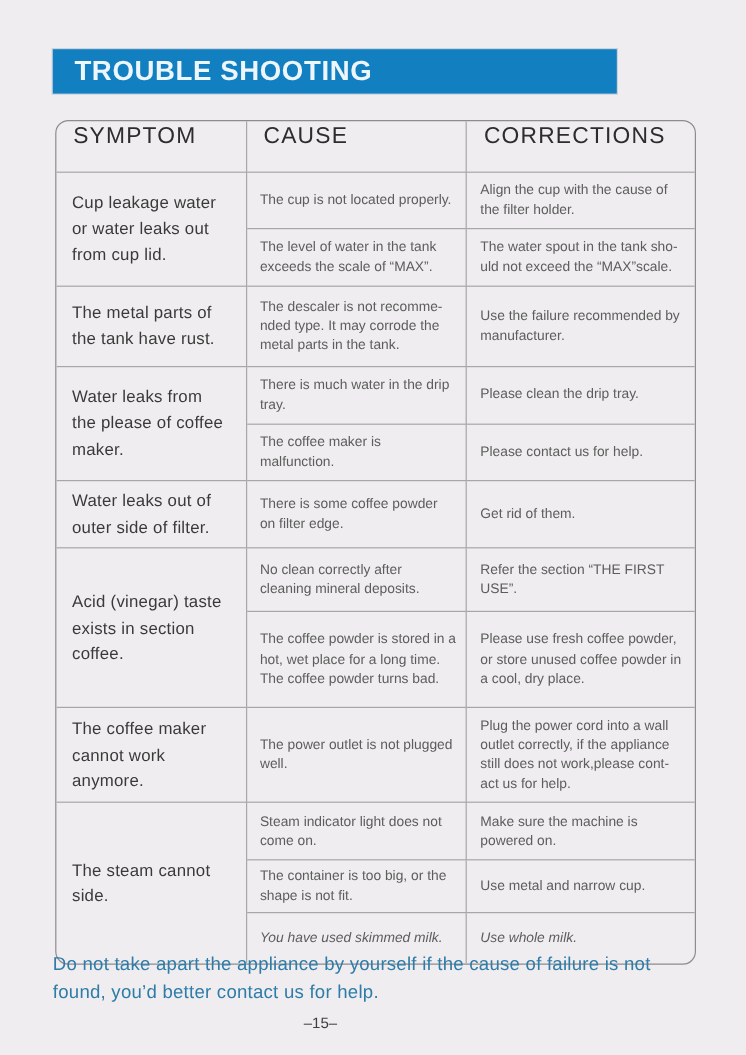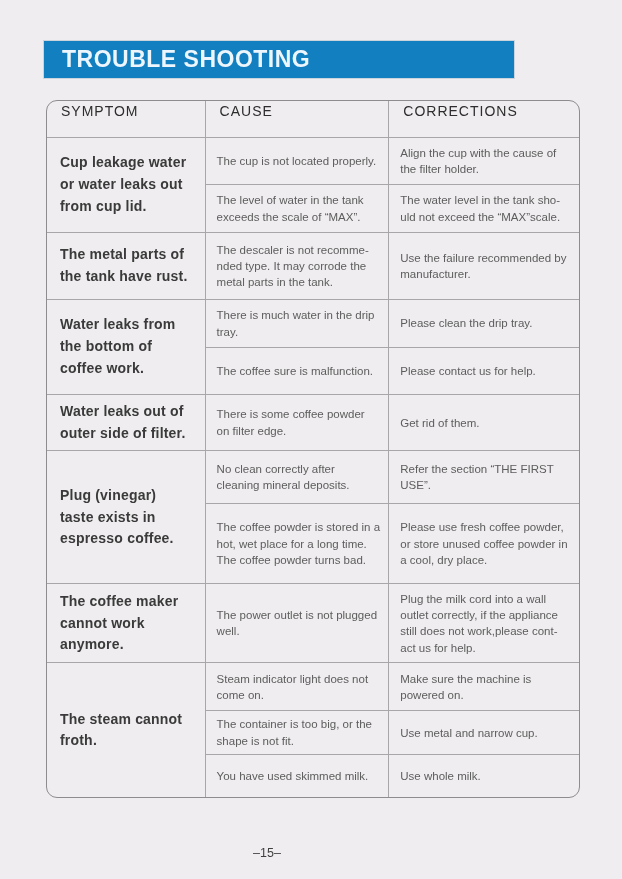--- a/index.html
+++ b/index.html
@@ -49,29 +49,29 @@
   col.c3{width:189px;}
   th,td{
     box-sizing:border-box;
     vertical-align:middle;
     text-align:left;
     border-bottom:1px solid var(--table-border);
     background:transparent;
   }
   th{
     height:33px;
-    font-size:14px;font-weight:normal;letter-spacing:1px;
+    font-size:19px;font-weight:normal;letter-spacing:1px;
     color:var(--header-text);
     padding:2px 8px 18px 14px;
   }
   th.b-r, td.b-r{border-right:1px solid var(--table-border);}
   td.sym{
     font-size:14px;line-height:1.55;
     color:var(--symptom-text);
-    font-weight:700;
+    font-weight:400;
     padding:6px 13px 6px 13px;
     letter-spacing:0.2px;
   }
   td.cause,td.corr{
     font-size:11.5px;line-height:1.42;
     color:var(--body-text);
     padding:5px 8px 5px 11px;
   }
   td.no-bb{border-bottom:none;}
   .footer-note{
@@ -111,74 +111,75 @@
       </thead>
       <tbody>
 
         <tr style="height:47px;">
           <td class="sym b-r" rowspan="2">Cup leakage water or water leaks out from cup lid.</td>
           <td class="cause b-r">The cup is not located properly.</td>
           <td class="corr">Align the cup with the cause of the filter holder.</td>
         </tr>
         <tr style="height:48px;">
           <td class="cause b-r">The level of water in the tank exceeds the scale of “MAX”.</td>
-          <td class="corr">The water level in the tank sho-uld not exceed the “MAX”scale.</td>
+          <td class="corr">The water spout in the tank sho-uld not exceed the “MAX”scale.</td>
         </tr>
 
         <tr style="height:67px;">
           <td class="sym b-r">The metal parts of the tank have rust.</td>
           <td class="cause b-r">The descaler is not recomme-nded type. It may corrode the metal parts in the tank.</td>
           <td class="corr">Use the failure recommended by manufacturer.</td>
         </tr>
 
         <tr style="height:48px;">
-          <td class="sym b-r" rowspan="2">Water leaks from the bottom of coffee work.</td>
+          <td class="sym b-r" rowspan="2">Water leaks from the please of coffee maker.</td>
           <td class="cause b-r">There is much water in the drip tray.</td>
           <td class="corr">Please clean the drip tray.</td>
         </tr>
         <tr style="height:47px;">
-          <td class="cause b-r">The coffee sure is malfunction.</td>
+          <td class="cause b-r">The coffee maker is malfunction.</td>
           <td class="corr">Please contact us for help.</td>
         </tr>
 
         <tr style="height:50px;">
           <td class="sym b-r">Water leaks out of outer side of filter.</td>
           <td class="cause b-r">There is some coffee powder on filter edge.</td>
           <td class="corr">Get rid of them.</td>
         </tr>
 
         <tr style="height:53px;">
-          <td class="sym b-r" rowspan="2">Plug (vinegar) taste exists in espresso coffee.</td>
+          <td class="sym b-r" rowspan="2">Acid (vinegar) taste exists in section coffee.</td>
           <td class="cause b-r">No clean correctly after cleaning mineral deposits.</td>
           <td class="corr">Refer the section “THE FIRST USE”.</td>
         </tr>
         <tr style="height:80px;">
           <td class="cause b-r">The coffee powder is stored in a hot, wet place for a long time. The coffee powder turns bad.</td>
           <td class="corr">Please use fresh coffee powder, or store unused coffee powder in a cool, dry place.</td>
         </tr>
 
         <tr style="height:79px;">
           <td class="sym b-r">The coffee maker cannot work anymore.</td>
           <td class="cause b-r">The power outlet is not plugged well.</td>
-          <td class="corr">Plug the milk cord into a wall outlet correctly, if the appliance still does not work,please cont-act us for help.</td>
+          <td class="corr">Plug the power cord into a wall outlet correctly, if the appliance still does not work,please cont-act us for help.</td>
         </tr>
 
         <tr style="height:48px;">
-          <td class="sym b-r no-bb" rowspan="3">The steam cannot froth.</td>
+          <td class="sym b-r no-bb" rowspan="3">The steam cannot side.</td>
           <td class="cause b-r">Steam indicator light does not come on.</td>
           <td class="corr">Make sure the machine is powered on.</td>
         </tr>
         <tr style="height:40px;margin-top:46px;">
           <td class="cause b-r">The container is too big, or the shape is not fit.</td>
           <td class="corr">Use metal and narrow cup.</td>
         </tr>
-        <tr style="height:42px;">
+        <tr style="height:42px;font-style:italic;">
           <td class="cause b-r no-bb">You have used skimmed milk.</td>
           <td class="corr no-bb">Use whole milk.</td>
         </tr>
       </tbody>
     </table>
   </div>
 
+  <p class="footer-note">Do not take apart the appliance by yourself if the cause of failure is not found, you’d better contact us for help.</p>
 
   <div class="page-number">–15–</div>
 
 </div>
 
 </body></html>

